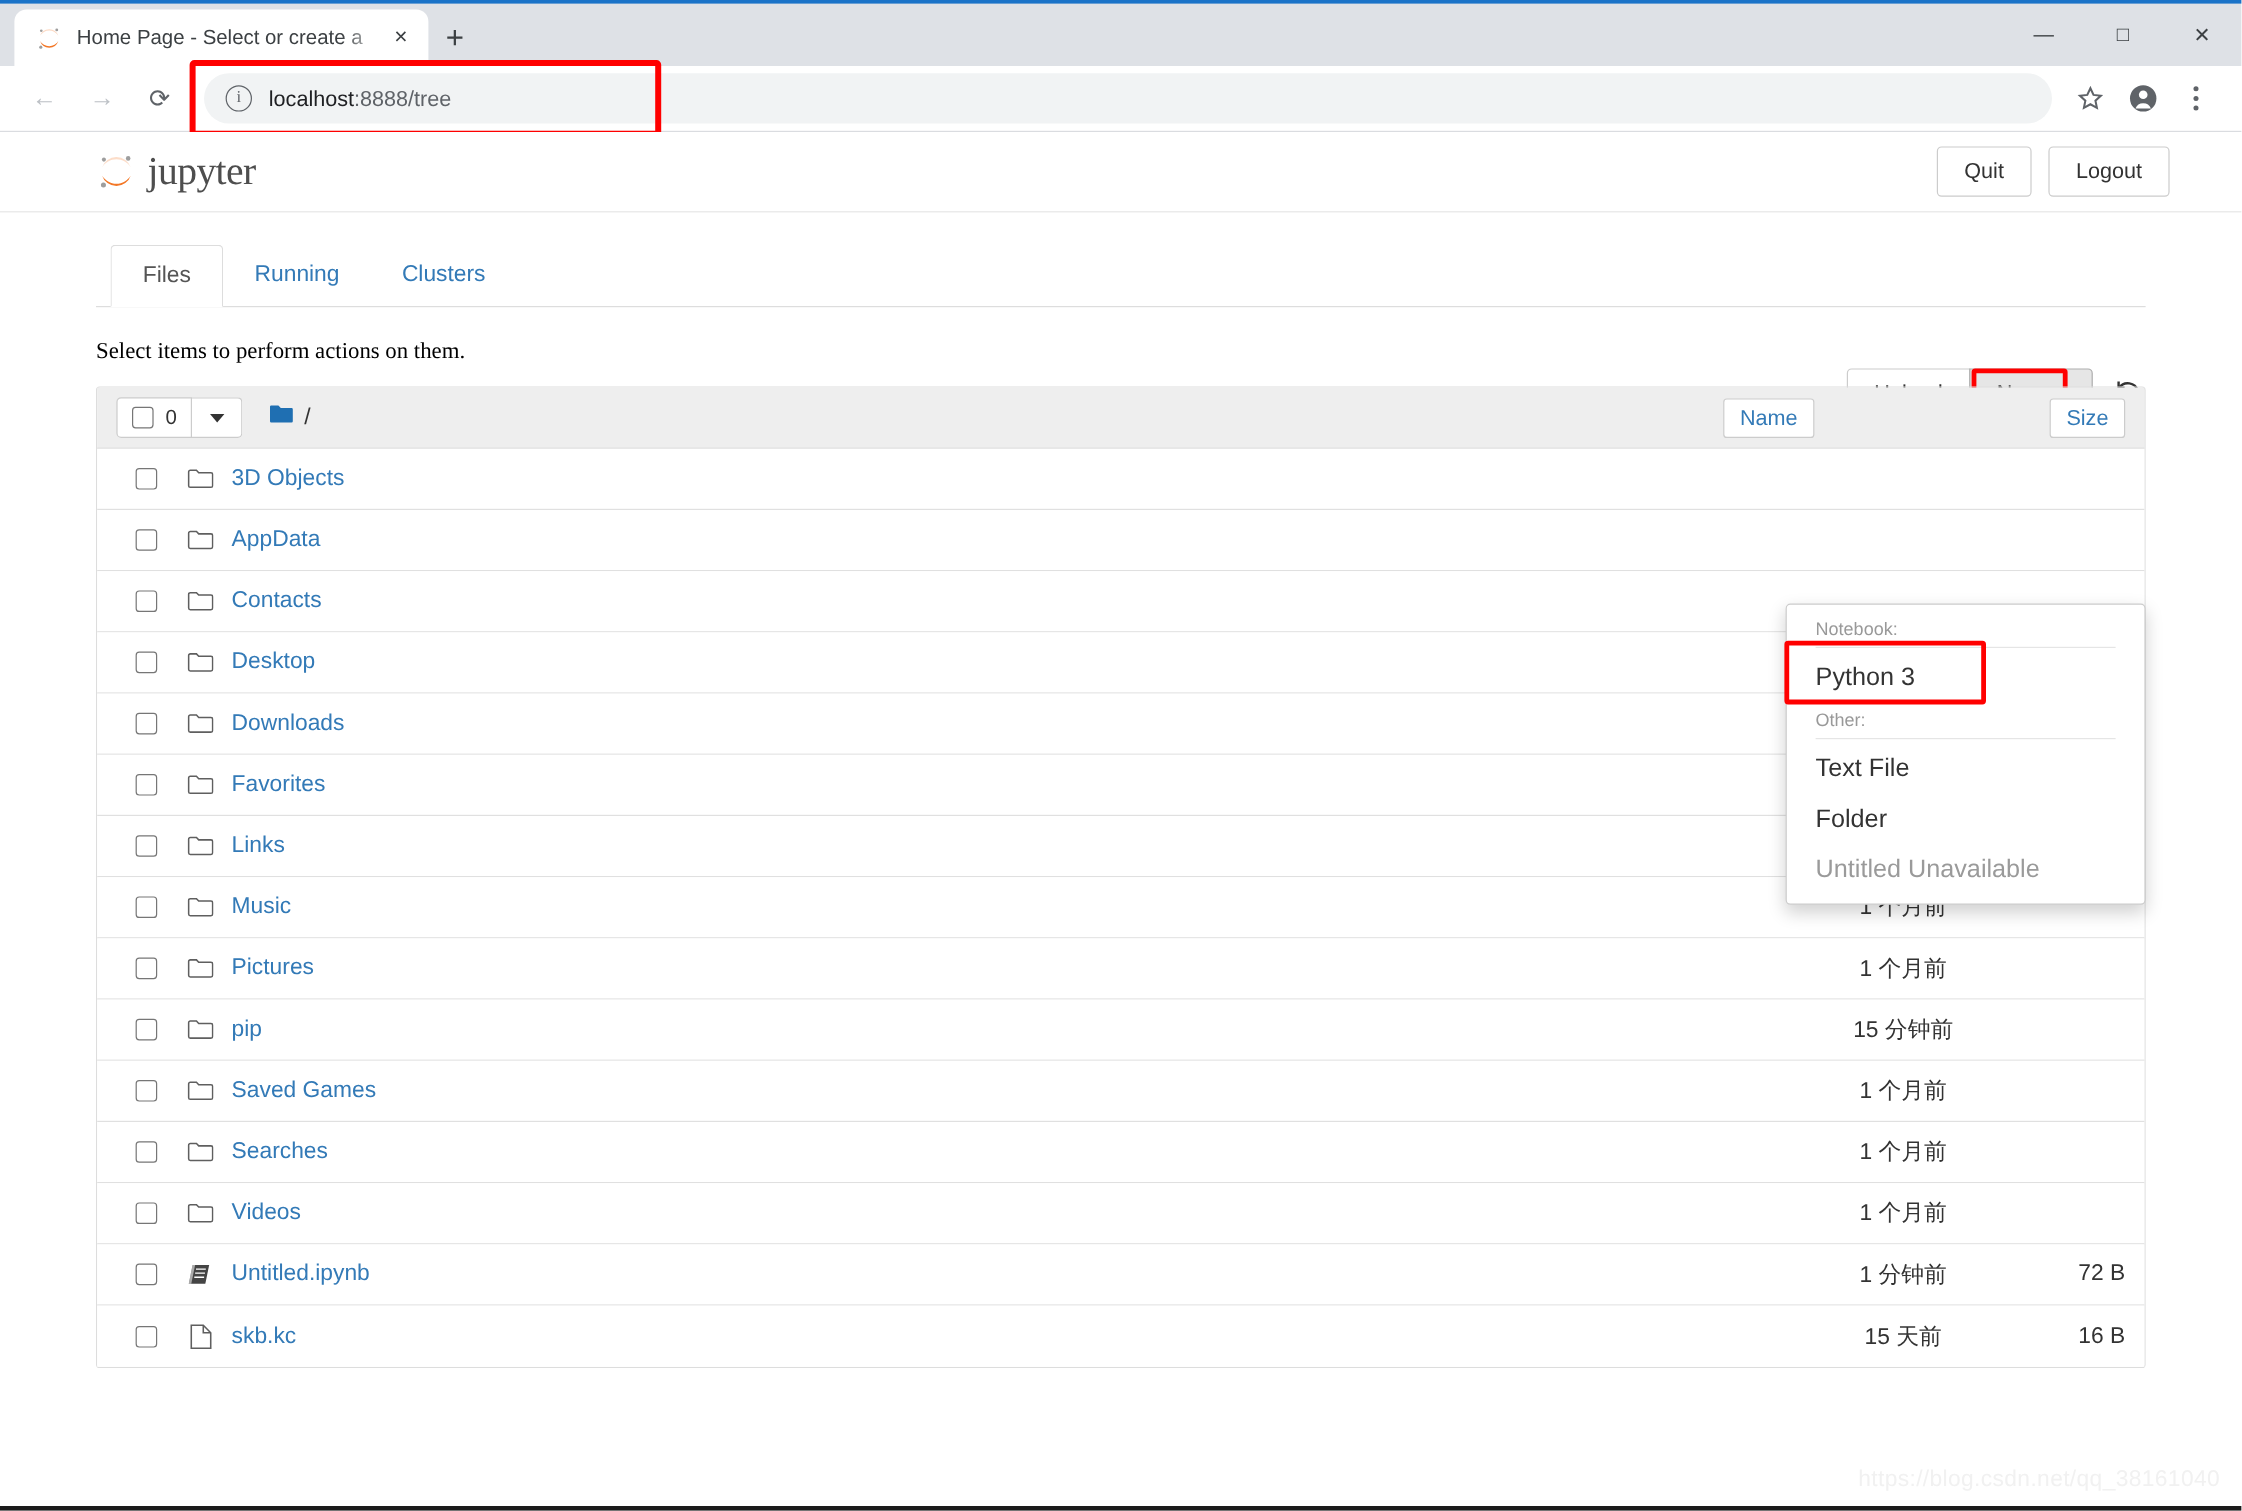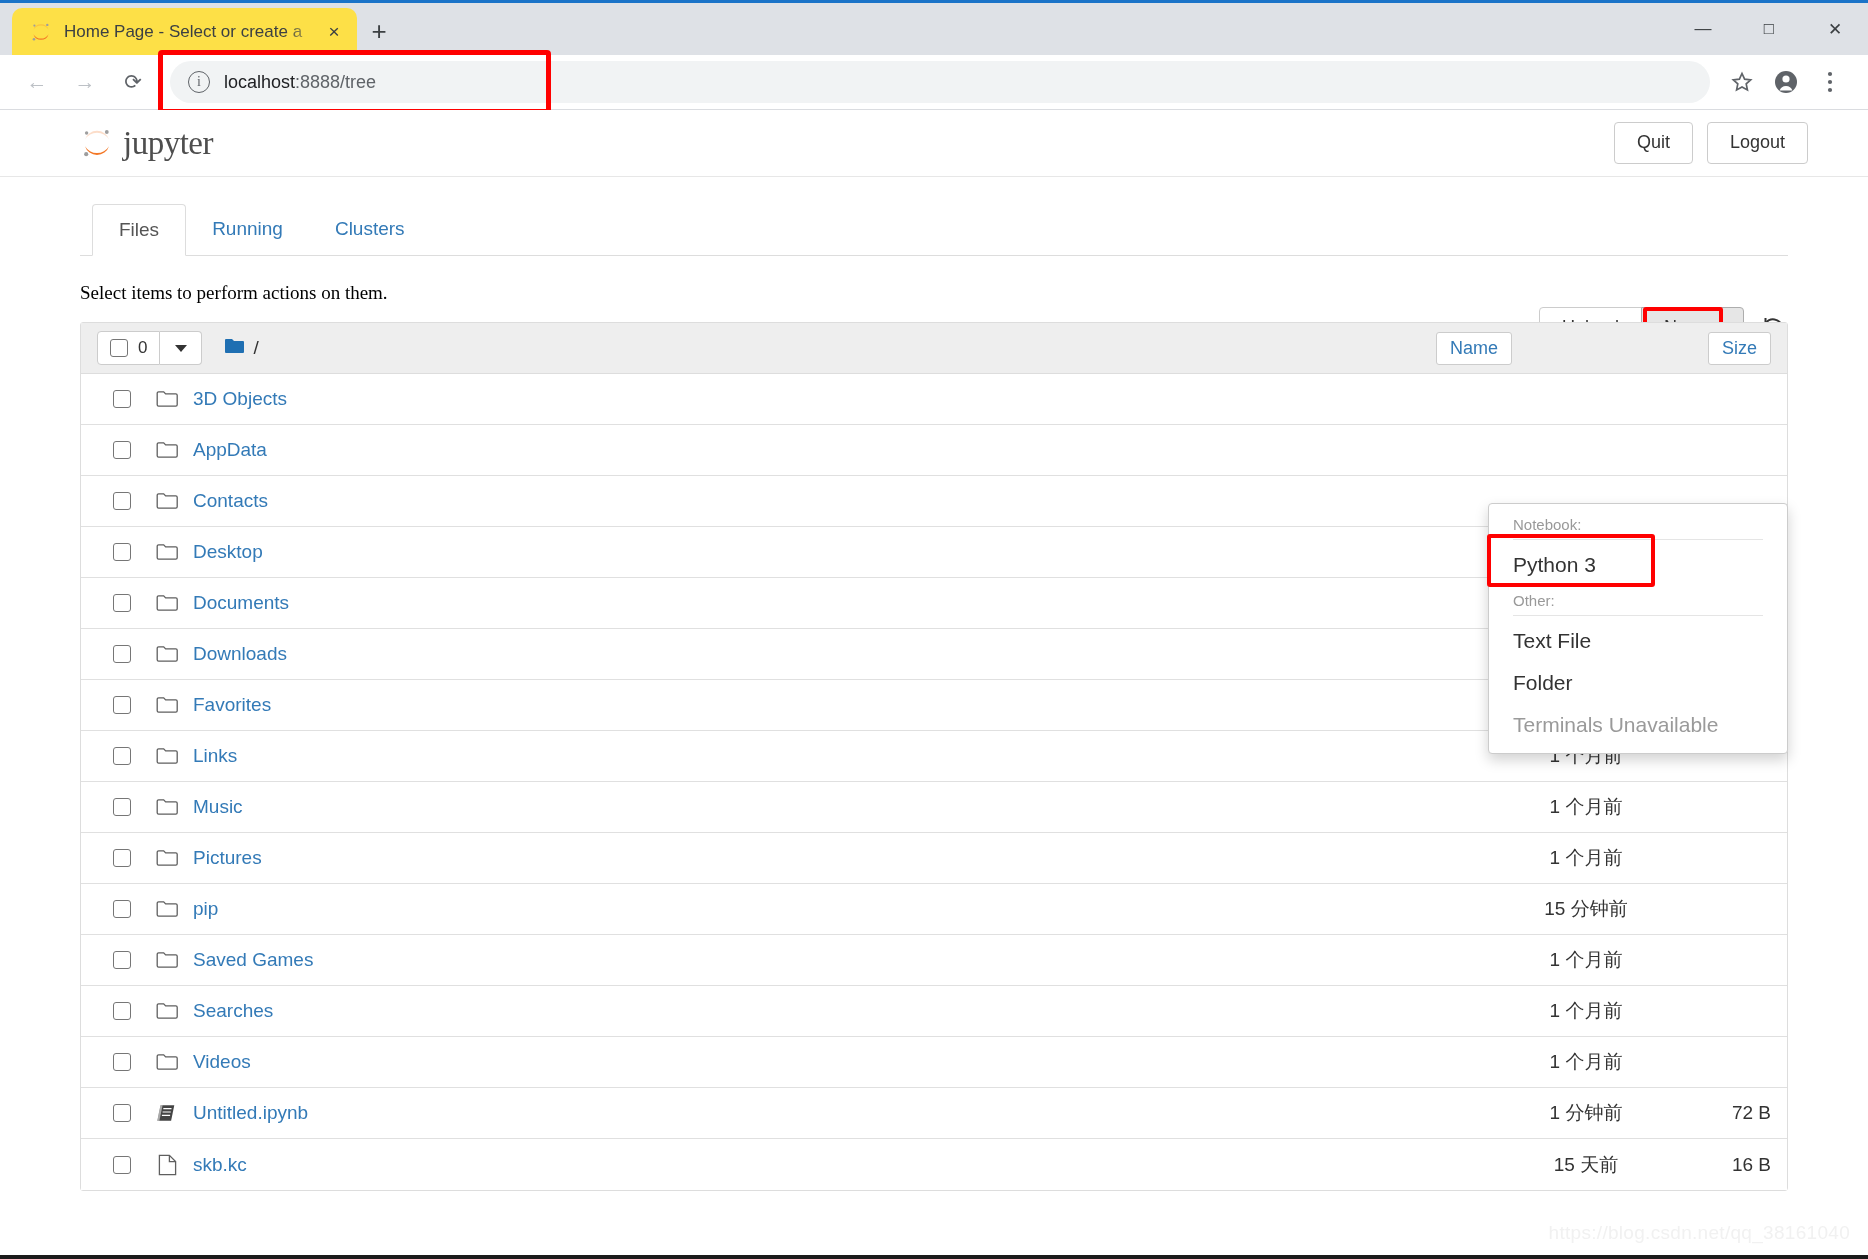--- a/index.html
+++ b/index.html
@@ -19,21 +19,21 @@
     background: #dee1e6;
     position: relative;
     display: flex;
     align-items: flex-end;
     border-top: 3px solid #1a73c8;
   }
   .tab {
     margin-left: 12px;
     width: 345px;
     height: 47px;
-    background: #fde047;
+    background: #ffffff;
     border-radius: 10px 10px 0 0;
     display: flex;
     align-items: center;
     padding: 0 10px 0 18px;
     position: relative;
   }
   .tab-favicon {
     width: 22px; height: 22px;
     flex: 0 0 22px;
     margin-right: 12px;
@@ -571,33 +571,20 @@
                 <span class="row-size"></span>
               </span>
             </div>
             <div class="row">
               <span class="cb"></span>
               <span class="row-icon">
                 <svg width="22" height="19" viewBox="0 0 22 19" fill="none" stroke="#5f5f5f" stroke-width="1.3">
                   <path d="M1.2 3.3a1.4 1.4 0 0 1 1.4-1.4h5.1l1.9 2h10.2a1.4 1.4 0 0 1 1.4 1.4v9.4a1.4 1.4 0 0 1-1.4 1.4H2.6a1.4 1.4 0 0 1-1.4-1.4z"></path>
                 </svg>
               </span>
-              <span class="row-name">Documents</span>
-              <span class="row-right">
-                <span class="row-time">14 天前</span>
-                <span class="row-size"></span>
-              </span>
-            </div>
-            <div class="row">
-              <span class="cb"></span>
-              <span class="row-icon">
-                <svg width="22" height="19" viewBox="0 0 22 19" fill="none" stroke="#5f5f5f" stroke-width="1.3">
-                  <path d="M1.2 3.3a1.4 1.4 0 0 1 1.4-1.4h5.1l1.9 2h10.2a1.4 1.4 0 0 1 1.4 1.4v9.4a1.4 1.4 0 0 1-1.4 1.4H2.6a1.4 1.4 0 0 1-1.4-1.4z"></path>
-                </svg>
-              </span>
               <span class="row-name">Downloads</span>
               <span class="row-right">
                 <span class="row-time">20 小时前</span>
                 <span class="row-size"></span>
               </span>
             </div>
             <div class="row">
               <span class="cb"></span>
               <span class="row-icon">
                 <svg width="22" height="19" viewBox="0 0 22 19" fill="none" stroke="#5f5f5f" stroke-width="1.3">
@@ -734,21 +721,21 @@
       </div>
 
       <div class="new-menu">
         <div class="menu-label">Notebook:</div>
         <div class="menu-div"></div>
         <div class="menu-item">Python 3</div>
         <div class="menu-label">Other:</div>
         <div class="menu-div"></div>
         <div class="menu-item">Text File</div>
         <div class="menu-item">Folder</div>
-        <div class="menu-item disabled">Terminals Unavailable</div>
+        <div class="menu-item disabled">Untitled Unavailable</div>
         <div class="hl-python"></div>
       </div>
 
     </div>
 
     <div class="watermark">https://blog.csdn.net/qq_38161040</div>
   </div>
 
   <div class="bottom-edge"></div>
 </div>

